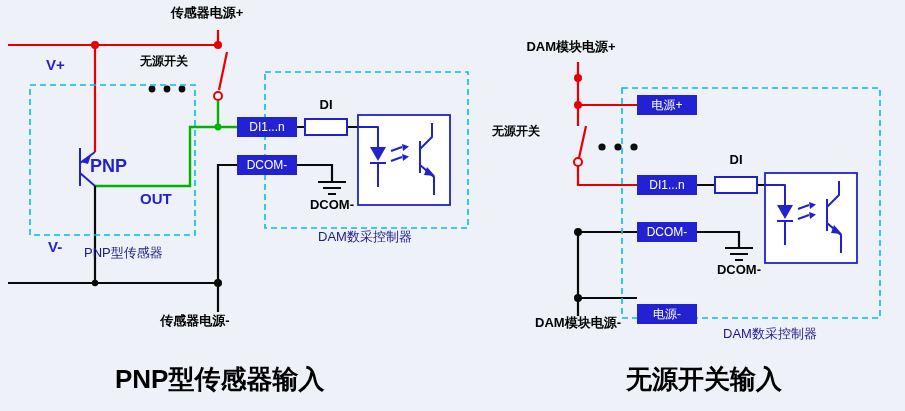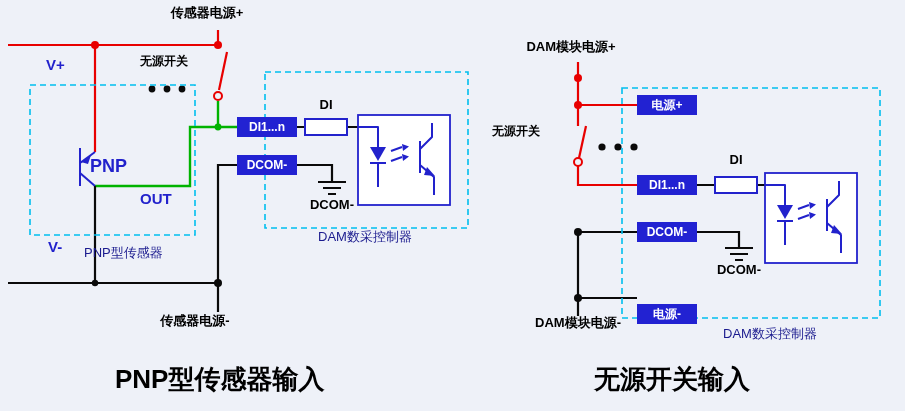--- a/index.html
+++ b/index.html
@@ -10,21 +10,21 @@
   html,body{width:905px;height:411px}
   body{position:relative;background:var(--bg);font-family:"Liberation Sans","DejaVu Sans",sans-serif;overflow:hidden}
   svg.wires{position:absolute;left:0;top:0}
   .lbl{position:absolute;white-space:nowrap;line-height:1.15}
   .ctr{text-align:center}
   .t-black{color:#000;font-weight:bold}
   .t-blue{color:var(--circuit-blue);font-weight:bold}
   .t-navy{color:var(--navy-text);font-weight:normal}
   .s12{font-size:12px}.s13{font-size:13px}.s14{font-size:18px}.s15{font-size:15px}.s17{font-size:13px}.s19{font-size:26px}
   .chan{position:absolute;width:60px;height:20px;background:var(--box-blue);color:#fff;
-        font-size:12px;font-weight:bold;text-align:center;line-height:20px}
+        font-size:12px;font-weight:normal;text-align:center;line-height:20px}
   .wr{stroke:var(--wire-red);stroke-width:2.2;fill:none}
   .wr-dot{fill:var(--wire-red)}
   .wr-open{stroke:var(--wire-red);stroke-width:2;fill:var(--bg)}
   .wg{stroke:var(--wire-green);stroke-width:2.4;fill:none}
   .wg-dot{fill:var(--wire-green)}
   .wk{stroke:var(--wire-black);stroke-width:2.2;fill:none}
   .wk-dot{fill:var(--wire-black)}
   .wb{stroke:var(--circuit-blue);stroke-width:2;fill:none;stroke-linejoin:round}
   .wb-fill{fill:var(--circuit-blue);stroke:none}
   .res{fill:#fff;stroke:var(--circuit-blue);stroke-width:2}
@@ -149,13 +149,13 @@
 
 <div class="chan" style="left:637px;top:95px">电源+</div>
 <div class="chan" style="left:637px;top:175px">DI1...n</div>
 <div class="chan" style="left:637px;top:222px">DCOM-</div>
 <div class="chan" style="left:637px;top:304px">电源-</div>
 
 <div class="lbl t-black s13 ctr" style="left:715px;top:153px;width:42px">DI</div>
 <div class="lbl t-black s13 ctr" style="left:711px;top:263px;width:56px">DCOM-</div>
 <div class="lbl t-navy s13 ctr" style="left:680px;top:327px;width:180px">DAM数采控制器</div>
 <div class="lbl t-black s17 ctr" style="left:507px;top:316px;width:142px">DAM模块电源-</div>
-<div class="lbl t-black s19 ctr" style="left:592px;top:365px;width:160px">无源开关输入</div>
+<div class="lbl t-black s19 ctr" style="left:624px;top:365px;width:160px">无源开关输入</div>
 
 </body></html>

